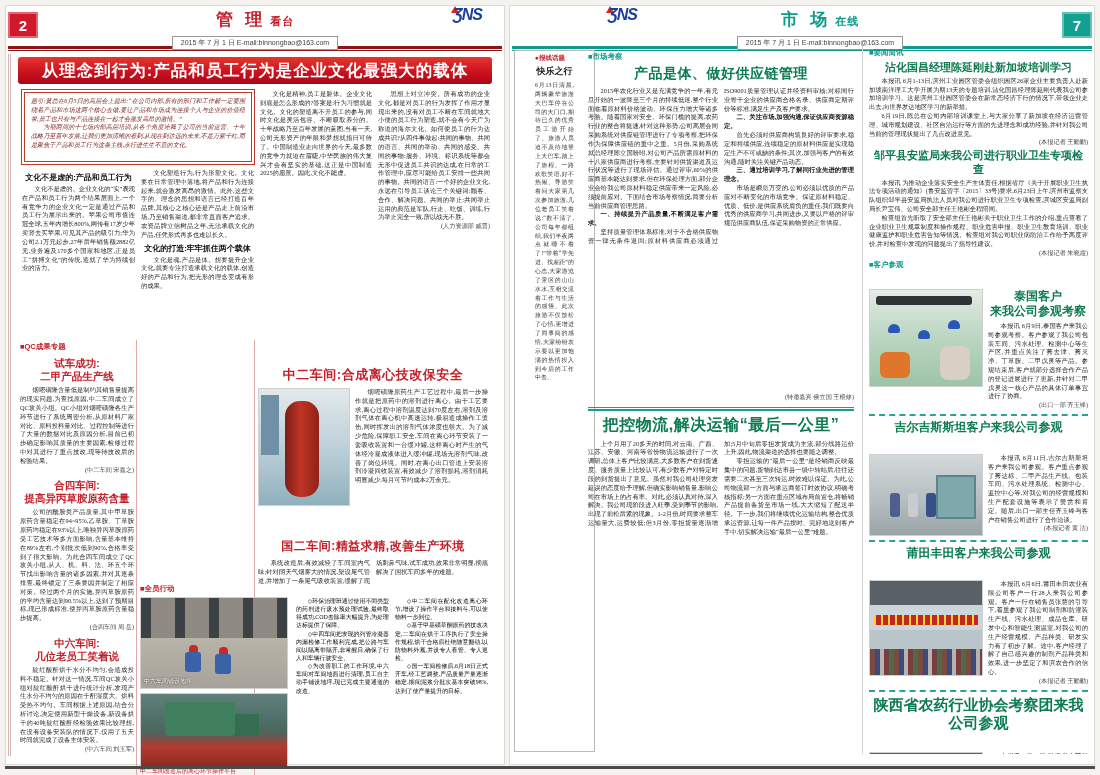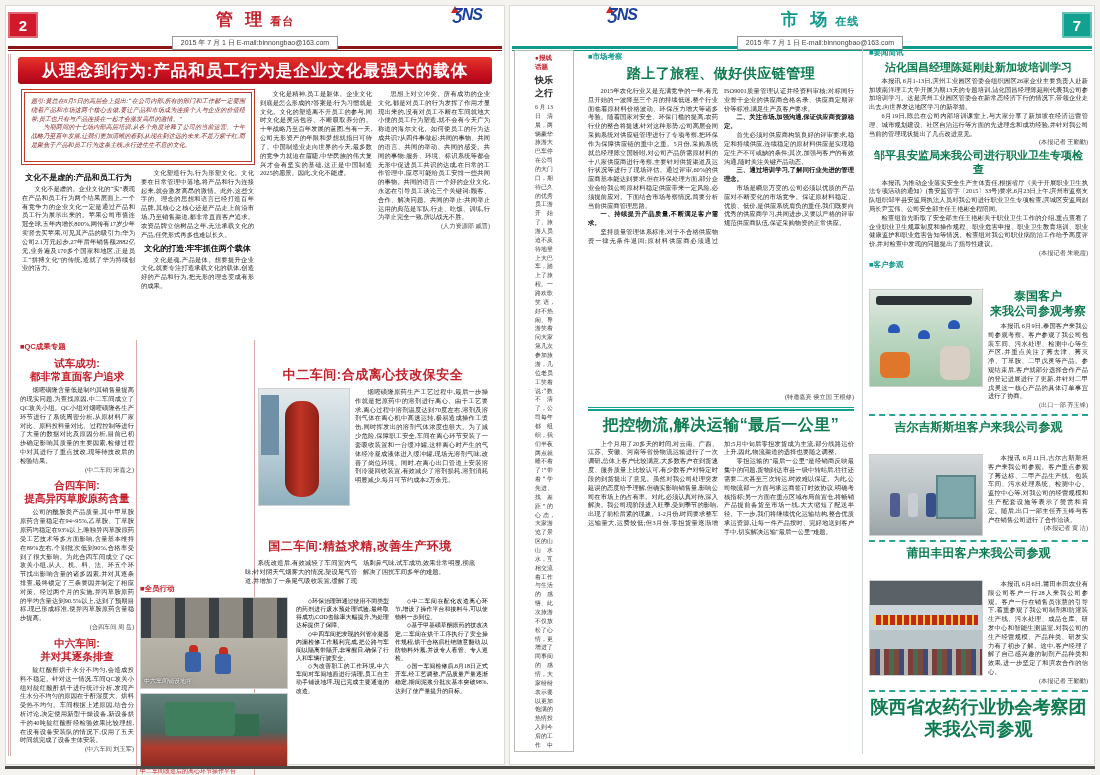--- a/index.html
+++ b/index.html
@@ -52,21 +52,21 @@
   .sec-lbl{font:bold 7.5px "Liberation Sans",sans-serif;margin:2px 0 3px;}
   .lbl-red{color:#c3202a;} .lbl-teal{color:#0f9a8c;}
   .lbot{position:relative;height:462px;margin-top:4px;}
   .vline{position:absolute;top:0;bottom:8px;width:0;border-left:1px solid #e0a9a9;}
   .qc{position:absolute;left:14px;top:0;width:114px;height:452px;overflow:hidden;}
   .qc-title{font:bold 10.5px "Liberation Sans",sans-serif;color:#c3202a;text-align:center;line-height:1.25;margin:5px 0 3px;}
   .cult{position:absolute;left:134px;top:0;width:112px;height:240px;overflow:hidden;}
   .synth{position:absolute;left:252px;top:26px;width:230px;height:170px;overflow:hidden;}
   .hl-red{font:bold 13px "Liberation Sans",sans-serif;color:#c3202a;text-align:center;margin-bottom:4px;letter-spacing:.5px;}
   .synth-row{display:flex;gap:5px;}
-  .guoer{position:absolute;left:239px;top:198px;width:230px;height:76px;overflow:hidden;}
+  .guoer{position:absolute;left:252px;top:198px;width:230px;height:76px;overflow:hidden;}
   .cols2{column-count:2;column-gap:6px;}
   .action{position:absolute;left:134px;top:242px;width:348px;height:212px;overflow:hidden;}
   .action-row{display:flex;gap:6px;}
   .ph-stack{width:150px;}
   .action-items{flex:1;column-count:2;column-gap:6px;font-size:5.9px;line-height:1.38;text-align:justify;height:186px;overflow:hidden;}
   .caption{font-size:6px;color:#c3202a;line-height:1.2;margin:1px 0 3px;}
   .cap-on{position:absolute;left:3px;bottom:2px;color:#fff;font-size:6px;text-shadow:0 0 2px #000;}
 
   
   .photo{position:relative;overflow:hidden;border:1px solid #cfcfcf;}
@@ -93,21 +93,21 @@
   .ph-shop .mach{position:absolute;right:6px;top:20px;width:40px;height:44px;background:#7fa8ad;border:2px solid #5d8489;}
   .ph-shop .p1,.ph-shop .p2,.ph-shop .p3{position:absolute;width:10px;height:24px;background:#4f5d8f;border-radius:3px;bottom:18px;}
   .ph-shop .p1{left:20px;} .ph-shop .p2{left:38px;background:#c8cdd2;} .ph-shop .p3{left:56px;background:#37508a;}
   .ph-group{background:linear-gradient(180deg,#596167 0%,#5a6268 26%,#ccd6da 26% 52%,#b9c5c9 52%);}
   .ph-group .banner-strip{position:absolute;left:4px;right:4px;height:10px;background:#c2281e;
       background-image:repeating-linear-gradient(90deg,rgba(255,230,60,.9) 0 2px,transparent 2px 7px);}
   .ph-group .crowd{position:absolute;left:0;right:0;bottom:0;height:26px;
       background:repeating-linear-gradient(90deg,#7b4a3e 0 5px,#3e4a7a 5px 10px,#b7b3ae 10px 14px,#7a3e3e 14px 19px,#4a6b4e 19px 24px);}
 
   
-  .sidebar{position:absolute;left:4px;top:44px;width:60px;bottom:12px;border:1px solid #b9b9b4;padding:3px 20px;overflow:hidden;}
+  .sidebar{position:absolute;left:4px;top:44px;width:81px;bottom:12px;border:1px solid #b9b9b4;padding:3px 20px;overflow:hidden;}
   .sb-lbl{font:bold 6.5px "Liberation Sans",sans-serif;color:#c3202a;}
   .sb-title{font:bold 9px "Liberation Sans",sans-serif;text-align:center;margin:2px 0 3px;color:#222;}
   .sb-body{font-size:5.9px;line-height:1.5;text-align:justify;color:#333;}
   .rmain{position:absolute;left:78px;top:44px;width:266px;bottom:12px;overflow:hidden;}
   .hl-green{font:bold 14px "Liberation Sans",sans-serif;color:#0c7b4f;text-align:center;letter-spacing:.5px;margin:2px 0 4px;}
   .hl-green2{font-size:16px;}
   .rmain .cols2{height:306px;overflow:hidden;}
   .tdivider{height:4px;border-top:1px solid #12a191;border-bottom:2px solid #12a191;margin:5px 0 4px;}
   .rnews{position:absolute;left:352px;top:40px;right:6px;bottom:10px;overflow:hidden;border-left:1px solid #cfd6d4;padding-left:6px;}
   .news-title{font:bold 11px "Liberation Sans",sans-serif;color:#0c7b4f;text-align:center;line-height:1.25;margin:2px 0 2px;}
@@ -165,33 +165,33 @@
     </div>
 
     <div class="lbot">
       <div class="vline" style="left:130px"></div>
       <div class="vline" style="left:248px"></div>
 
       <div class="qc p-body">
         <div class="sec-lbl lbl-red">■QC成果专题</div>
 
         <div>
-          <div class="qc-title"><span>试车成功:</span><br><span>都非常直面客户追求</span></div>
+          <div class="qc-title"><span>试车成功:</span><br><span>二甲产品生产线</span></div>
           <div class="para">烟嘧磺隆含量低是制约其销售量提高的现实问题,为查找原因,中二车间成立了QC攻关小组。QC小组对烟嘧磺隆各生产环节进行了系统周密分析,从原材料厂家对比、原料投料量对比、过程控制等进行了大量的数据对比及原因分析,目前已初步确定影响其质量的主要因素,检修过程中对其进行了重点技改,现等待技改后的检验结果。</div>
           <div class="sig">(中二车间 宋嘉之)</div>
         </div>
 
         <div>
           <div class="qc-title"><span>合四车间:</span><br><span>提高异丙草胺原药含量</span></div>
           <div class="para">公司的酰胺类产品质量,其中甲草胺原药含量稳定在94~95%,乙草胺、丁草胺原药均稳定在93%以上,唯独异丙草胺原药受工艺技术等多方面影响,含量基本维持在89%左右,个别批次低到90%,合格率受到了很大影响。为此合四车间成立了QC攻关小组,从人、机、料、法、环五个环节找出影响含量的诸多因素,并对其逐条排查,最终锁定了三条要因并制定了相应对策。经过两个月的实施,异丙草胺原药的平均含量达到90.5%以上,达到了预期目标,现已形成标准,使异丙草胺原药含量稳步提高。</div>
           <div class="sig">(合四车间 周 岳)</div>
         </div>
 
         <div>
-          <div class="qc-title"><span>中六车间:</span><br><span>并对其逐条排查</span></div>
+          <div class="qc-title"><span>中六车间:</span><br><span>几位老员工笑着说</span></div>
           <div class="para">靛红酸酐烘干水分不均匀,会造成投料不稳定。针对这一情况,车间QC攻关小组对靛红酸酐烘干进行统计分析,发现产生水分不均匀的原因在于酐湿度大、烘料受热不均匀。车间根据上述原因,结合分析讨论,决定使用新型干燥设备,新设备烘干的40吨靛红酸酐经检验效果比较理想,在没有设备安装队的情况下,仅用了五天时间就完成了设备主体安装。</div>
           <div class="sig">(中六车间 刘玉军)</div>
         </div>
       </div>
 
 
       <div class="synth p-body">
         <div class="hl-red">中二车间:合成离心技改保安全</div>
         <div class="synth-row">
           <div class="photo ph-redtank" style="width:92px;height:118px">
@@ -252,21 +252,21 @@
     <div class="rule2 rule2-teal"></div>
 
     <div class="sidebar">
       <div class="sb-lbl">●报线话题</div>
       <div class="sb-title">快乐之行</div>
       <div class="sb-body">6月13日清晨,两辆豪华旅游大巴车停在公司的大门口,期待已久的优秀员工游开始了。旅游人员迫不及待地登上大巴车,踏上了旅程。一路欢歌笑语,好不热闹。导游笑着问大家第几次参加旅游,几位老员工笑着说:“数不清了,公司每年都组织,我们半夜两点就睡不着了!”带着“学先进、找差距”的心态,大家游览了景区的山山水水,互相交流着工作与生活的感悟。此次旅游不仅放松了心情,更增进了同事间的感情,大家纷纷表示要以更加饱满的热情投入到今后的工作中去。</div>
     </div>
 
     <div class="rmain p-body">
       <div class="sec-lbl lbl-teal">■市场考察</div>
-      <div class="hl-green">踏上了旅程、做好供应链管理</div>
+      <div class="hl-green">产品是体、做好供应链管理</div>
       <div class="cols2">
         <div class="para">2015年农化行业又是充满竞争的一年,有元旦开始的一波降至三个月的持续低迷,整个行业面临着原材料价格波动、环保压力增大等诸多考验。随着国家对安全、环保门槛的提高,农药行业的整合将提速,针对这种形势,公司高层会同采购系统对供应链管理进行了专项考察,把环保作为保障供应链的重中之重。5月份,采购系统就总经理陈立国吩咐,对公司产品所需原材料的十八家供应商进行考察,主要针对供货渠道及运行状况等进行了现场评估。通过评审,60%的供应商基本能达到要求,但在环保处理方面,部分企业会给我公司原材料稳定供应带来一定风险,必须提前应对。下面结合市场考察情况,简要分析当前供应商管理思路。</div>
         <div class="para blead">一、持续提升产品质量,不断满足客户需求。</div>
         <div class="para">坚持质量管理体系标准,对于不合格供应物资一律无条件退回;原材料供应商必须通过ISO9001质量管理认证并经资料审核;对标同行业骨干企业的供应商合格名录、供应商定期评价等标准,满足生产及客户要求。</div>
         <div class="para blead">二、关注市场,加强沟通,保证供应商资源稳定。</div>
         <div class="para">首先必须对供应商构筑良好的评审要求,稳定和持续供应,连续稳定的原材料供应是实现稳定生产不可或缺的条件;其次,加强与客户的有效沟通,随时关注关键产品动态。</div>
         <div class="para blead">三、通过培训学习,了解同行业先进的管理理念。</div>
         <div class="para">市场是瞬息万变的,公司必须以优质的产品应对不断变化的市场竞争。保证原材料稳定、优质、低价,是供应系统肩负的重任,我们既要向优秀的供应商学习,共同进步,又要以严格的评审规范供应商队伍,保证采购物资的正常供应。</div>
       </div>
       <div class="sig">(特邀嘉宾 侯立国 王根修)</div>
@@ -342,21 +342,21 @@
           </div>
           <div class="visit-right">
             <div class="para">本报讯 6月6日,莆田丰田农业有限公司客户一行28人来我公司参观。客户一行在销售员张慧的引导下,着重参观了我公司制剂和防灌装生产线、污水处理、成品仓库、研发中心和智能生测温室,对我公司的生产经营规模、产品种类、研发实力有了初步了解。途中,客户经理了解了自己感兴趣的制剂产品种类和效果,进一步坚定了和滨农合作的信心。</div>
             <div class="sig">(本报记者 王勤勤)</div>
           </div>
         </div>
       </div>
       <div class="dash"></div>
 
       <div>
-        <div class="news-title" style="font-size:18px">陕西省农药行业协会考察团来我公司参观</div>
+        <div class="news-title" style="font-size:15px">陕西省农药行业协会考察团来我公司参观</div>
         <div class="visit-row">
           <div class="photo ph-group" style="width:114px;height:84px">
             <div class="banner-strip" style="top:40px"></div>
             <div class="crowd"></div>
           </div>
           <div class="visit-right">
             <div class="para">本报讯 6月25日,陕西省农药行业协会考察团一行40人来我公司参观考察。公司副总经理李华热情接待并陪同参观。考察团一行先后参观了我公司包装车间、污水处理系统、检测中心、研发中心和智能生测温室等区域。</div>
           </div>
         </div>
         <div>参观过程中,双方就生产管理、污水处理和研发等进行了现场交流。此次考察是受山东省农药行业协会的邀请,参观山东省优秀农药企业,共同搭建沟通交流平台。</div>

